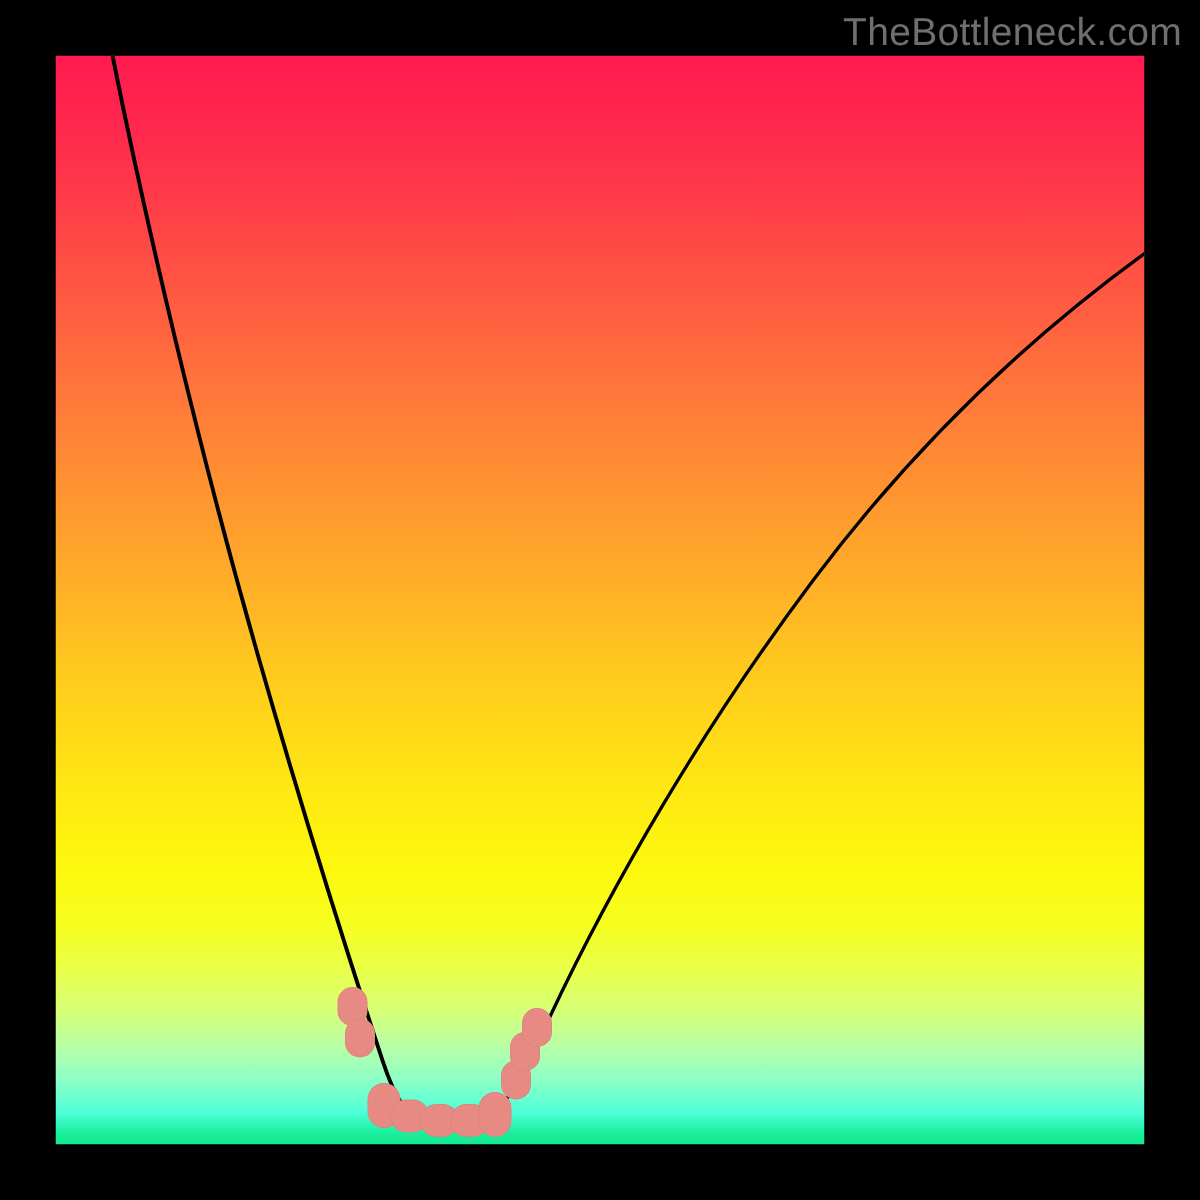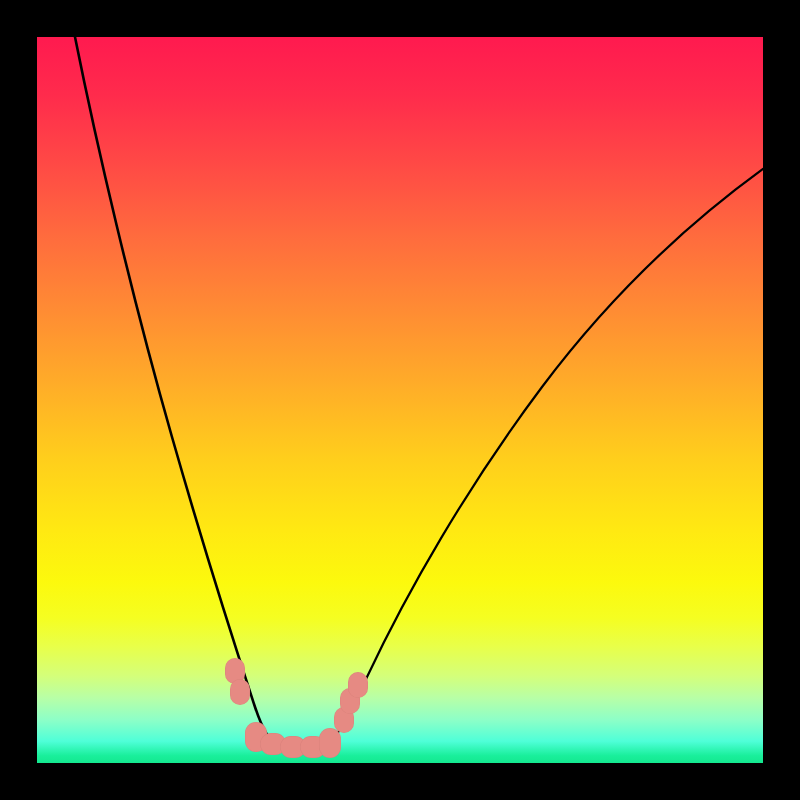--- a/index.html
+++ b/index.html
@@ -116,13 +116,14 @@
     <div class="marker" style="left:219px; top:700px;"></div>
     <div class="marker wide" style="left:236px; top:707px;"></div>
     <div class="marker wide" style="left:256px; top:710px;"></div>
     <div class="marker wide" style="left:276px; top:710px;"></div>
     <div class="marker" style="left:293px; top:706px;"></div>
     <div class="marker small" style="left:307px; top:683px;"></div>
     <div class="marker small" style="left:313px; top:664px;"></div>
     <div class="marker small" style="left:321px; top:648px;"></div>
   </div>
 
+  <div class="watermark">TheBottleneck.com</div>
 </div>
 
 </body></html>

